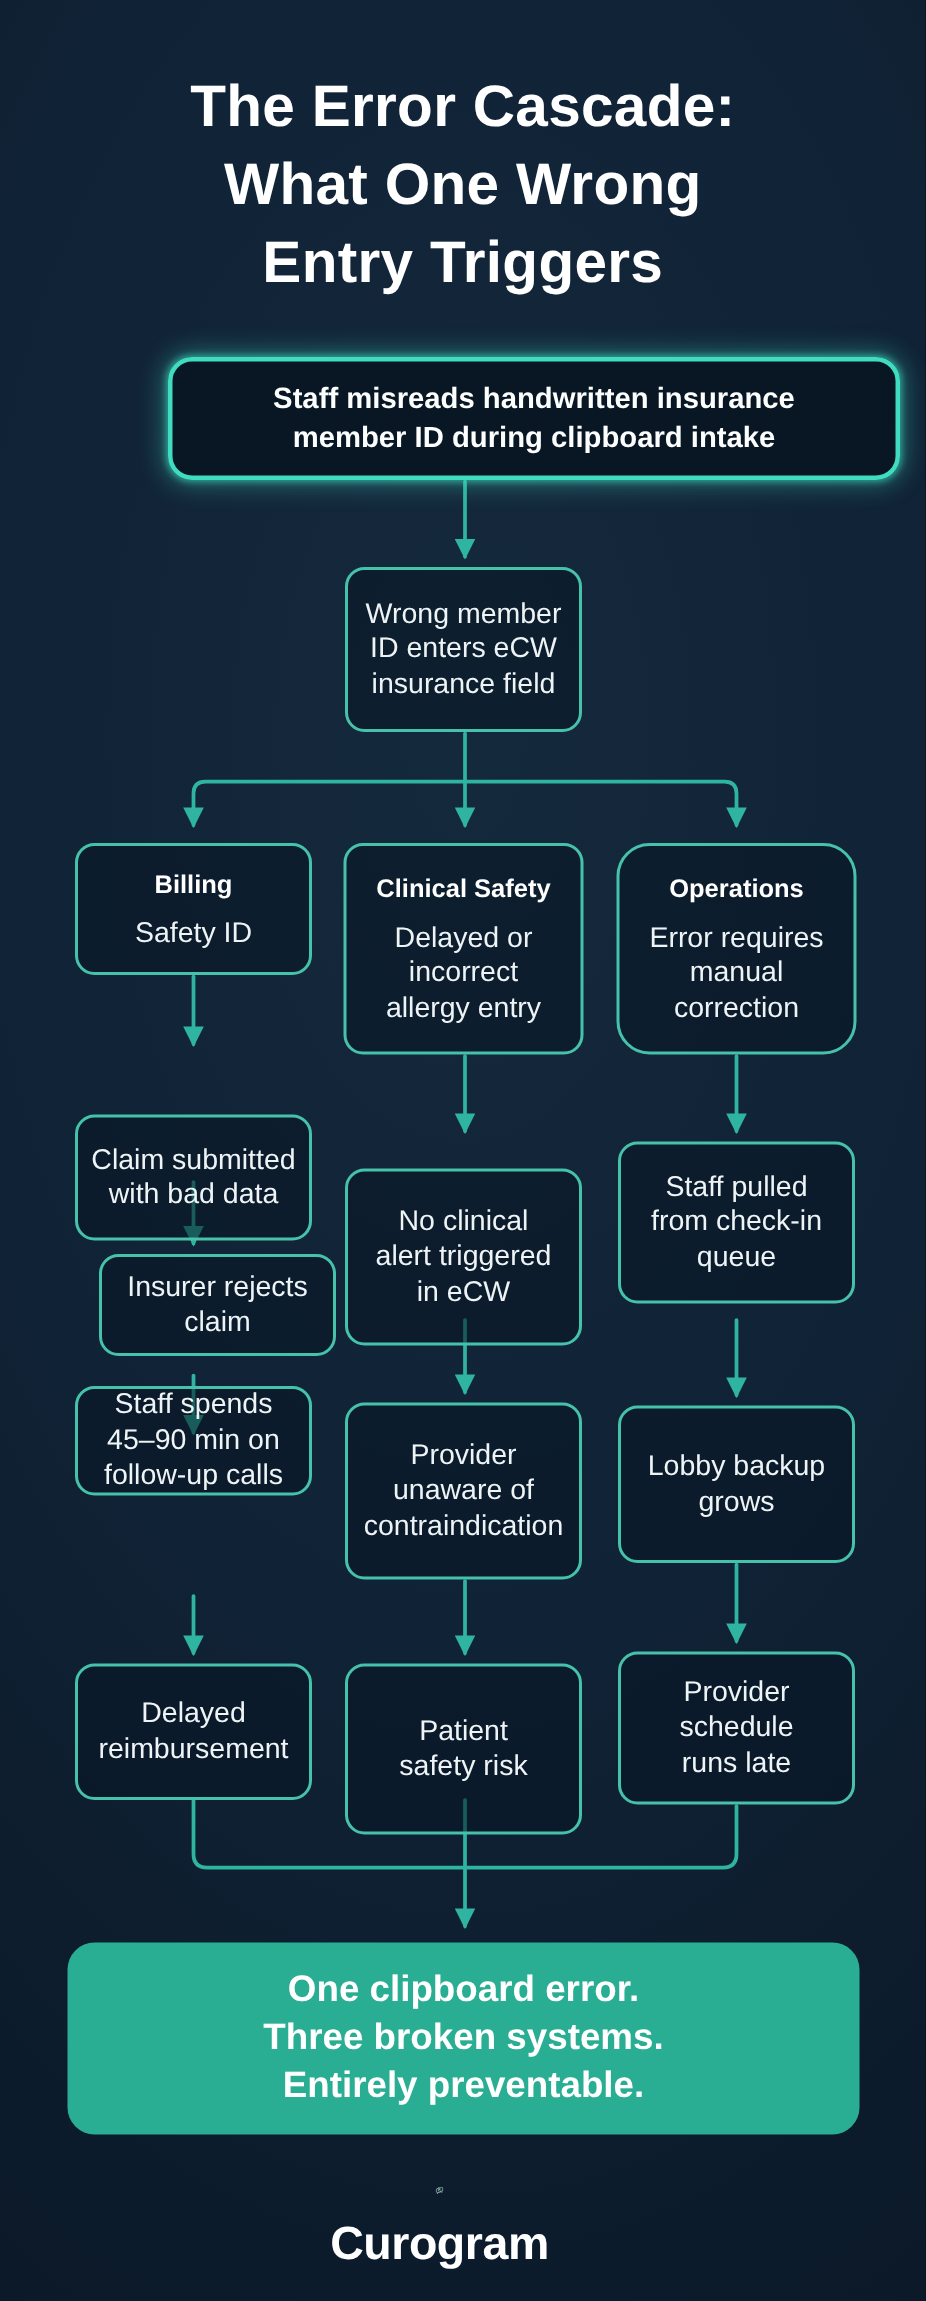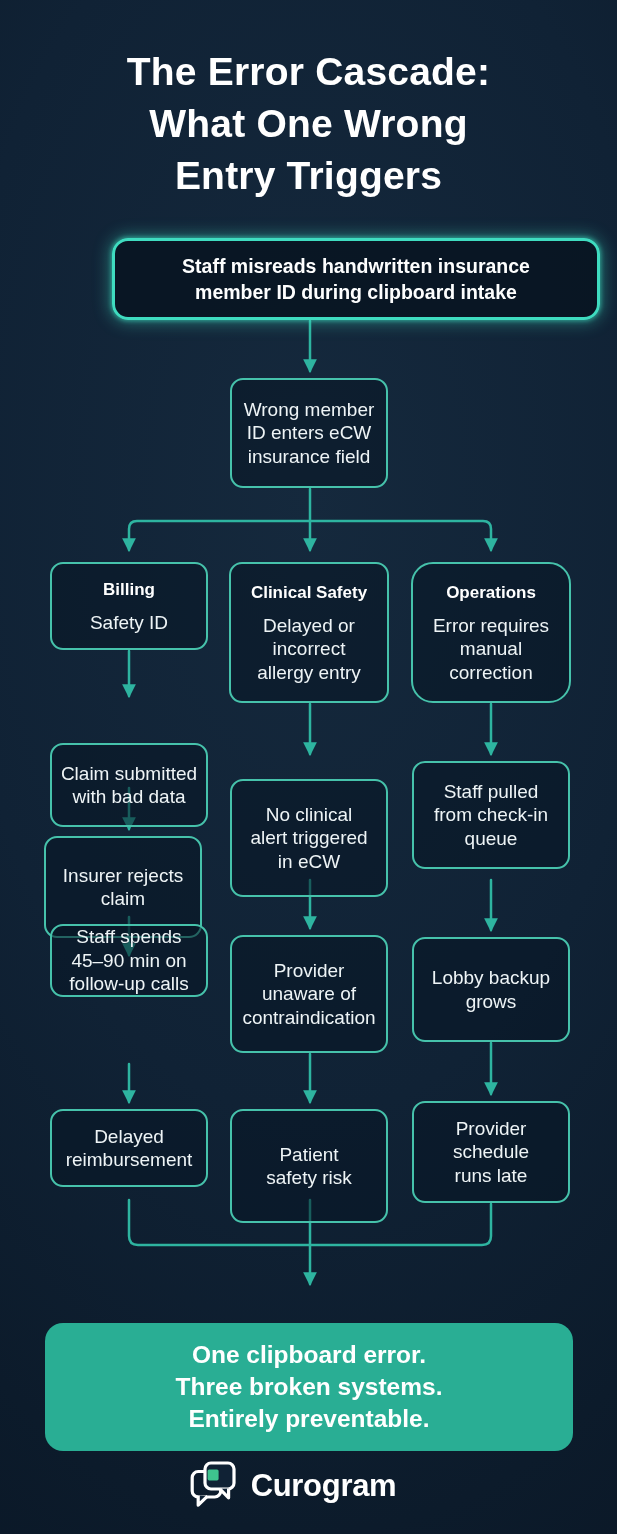--- a/index.html
+++ b/index.html
@@ -30,26 +30,26 @@
     background:rgba(7,19,32,.82);
     box-shadow:0 0 16px 3px rgba(63,220,192,.40), 0 0 4px 1px rgba(63,220,192,.55);
     margin-left:46px;
   }
   .trigger-text{font-size:19.5px;line-height:26px;font-weight:700;white-space:pre-line;color:#fdfefe;}
   .node-text{font-size:19px;line-height:23.5px;font-weight:400;white-space:pre-line;color:#eef4f6;}
   .hdr-title{font-size:17px;line-height:24px;font-weight:700;color:#ffffff;margin-bottom:9px;}
   .cta{
     position:absolute;left:45px;top:1295px;width:528px;height:128px;box-sizing:border-box;
     background:#29ae94;border-radius:18px;
-    display:flex;align-items:center;justify-content:center;text-align:center;margin-top:28px;
+    display:flex;align-items:center;justify-content:center;text-align:center;
   }
   .cta-text{font-size:24.5px;line-height:32px;font-weight:700;white-space:pre-line;color:#ffffff;}
   .footer{
     position:absolute;left:0;top:1458px;width:586px;height:56px;
-    display:flex;align-items:center;justify-content:center;gap:15px;
+    display:flex;align-items:center;justify-content:center;gap:15px;flex-direction:column;
   }
   .brand-name{font-size:31px;font-weight:700;color:#ffffff;letter-spacing:-.3px;}
 </style>
 </head>
 <body>
 
 <div class="canvas">
 
   <svg class="connectors" viewBox="0 0 617 1534" xmlns="http://www.w3.org/2000/svg">
     <defs>
@@ -112,30 +112,30 @@
     <div class="hdr-title">Operations</div>
     <div class="node-text">Error requires
 manual
 correction</div>
   </div>
 
   <div class="box" style="left:50px;top:703px;width:158px;height:84px;margin-top:40px;">
     <div class="node-text">Claim submitted
 with bad data</div>
   </div>
-  <div class="box" style="left:44px;top:836px;width:158px;height:102px;">
+  <div class="box" style="left:66px;top:836px;width:158px;height:68px;">
     <div class="node-text">Insurer rejects
 claim</div>
   </div>
   <div class="box" style="left:50px;top:924px;width:158px;height:73px;">
     <div class="node-text">Staff spends
 45–90 min on
 follow-up calls</div>
   </div>
-  <div class="box" style="left:50px;top:1109px;width:158px;height:78px;">
+  <div class="box" style="left:50px;top:1109px;width:158px;height:91px;">
     <div class="node-text">Delayed
 reimbursement</div>
   </div>
 
   <div class="box" style="left:230px;top:779px;width:158px;height:118px;">
     <div class="node-text">No clinical
 alert triggered
 in eCW</div>
   </div>
   <div class="box" style="left:230px;top:935px;width:158px;height:118px;">

